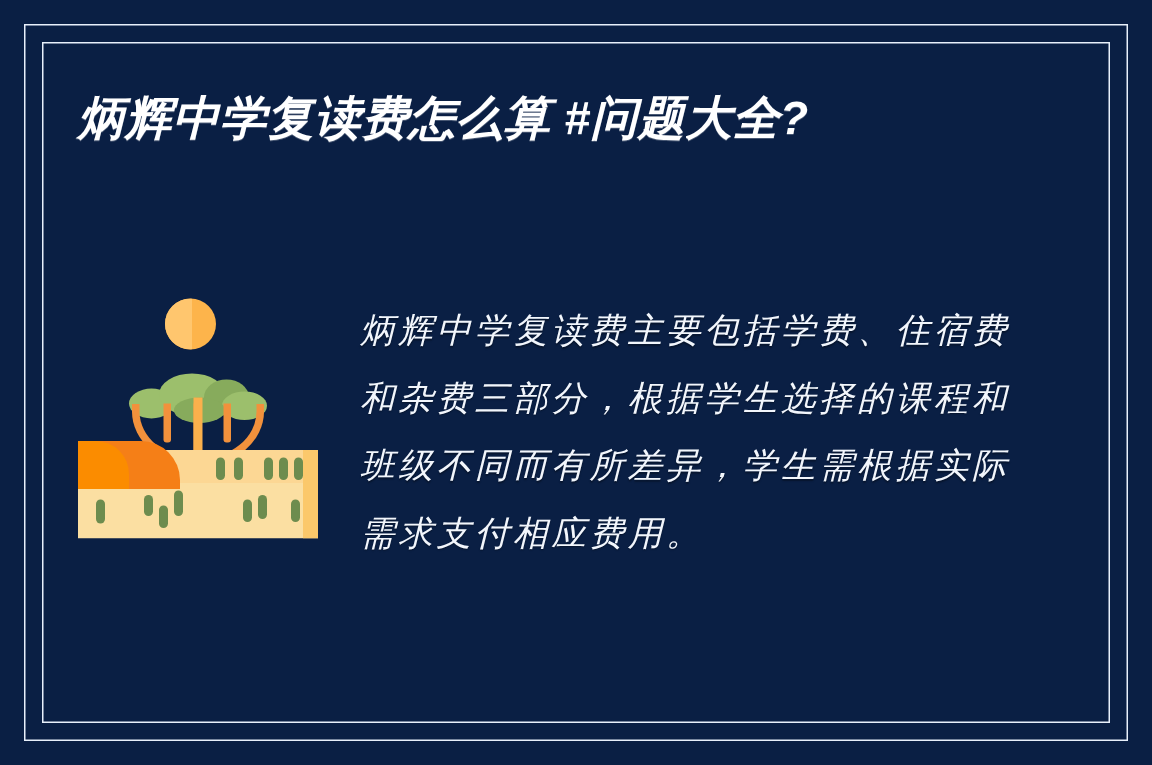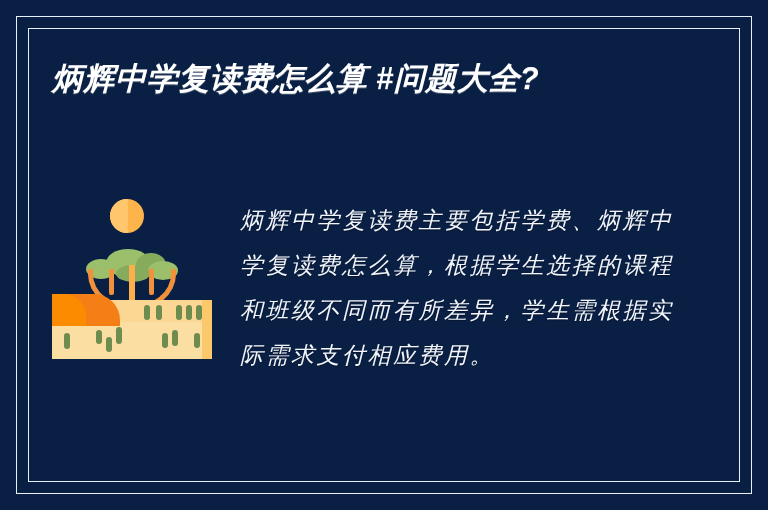--- a/index.html
+++ b/index.html
@@ -214,16 +214,16 @@
 
       <div class="plant-mark" style="left:12px;  top:140px; height:16px;"></div>
       <div class="plant-mark" style="left:44px;  top:137px; height:14px;"></div>
       <div class="plant-mark" style="left:54px;  top:144px; height:15px;"></div>
       <div class="plant-mark" style="left:64px;  top:134px; height:17px;"></div>
       <div class="plant-mark" style="left:110px; top:140px; height:15px;"></div>
       <div class="plant-mark" style="left:120px; top:137px; height:16px;"></div>
       <div class="plant-mark" style="left:142px; top:140px; height:15px;"></div>
     </div>
 
-    <p id="body-paragraph">炳辉中学复读费主要包括学费、炳辉中学复读费怎么算，根据学生选择的课程和班级不同而有所差异，学生需根据实际需求支付相应费用。</p>
+    <p id="body-paragraph">炳辉中学复读费主要包括学费、住宿费和杂费三部分，根据学生选择的课程和班级不同而有所差异，学生需根据实际需求支付相应费用。</p>
 
   </div>
 </div>
 
 </body></html>

